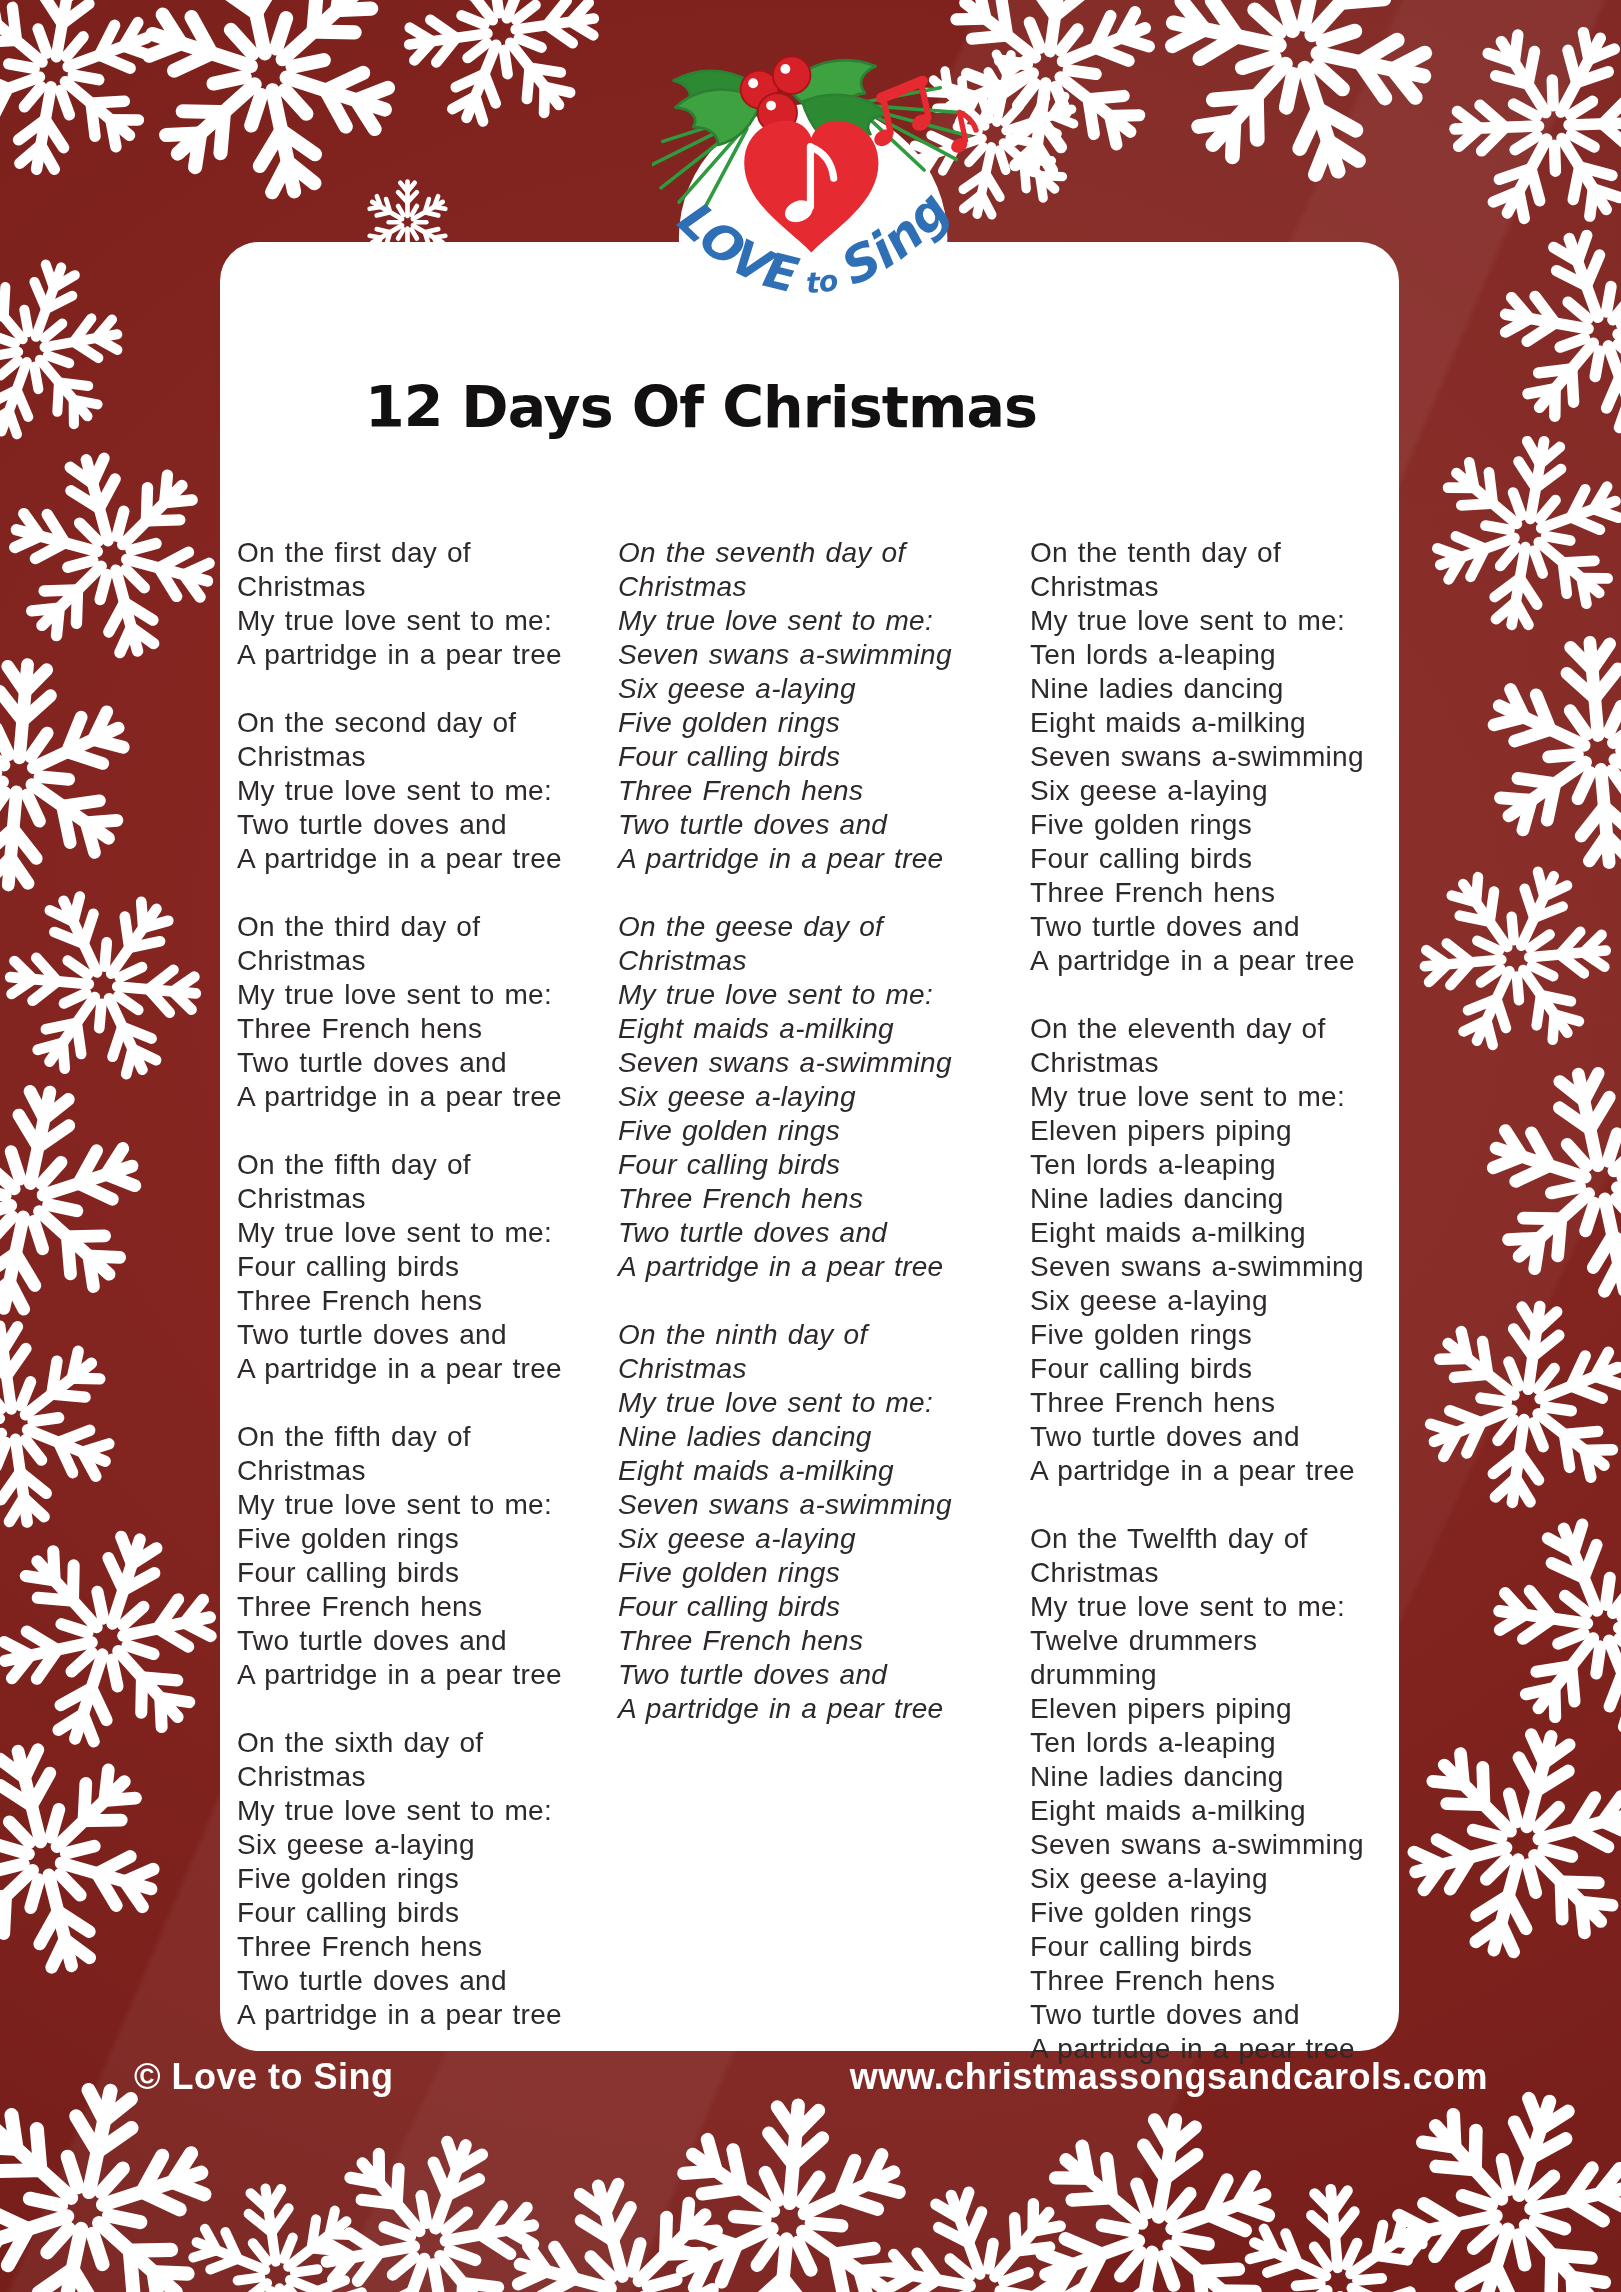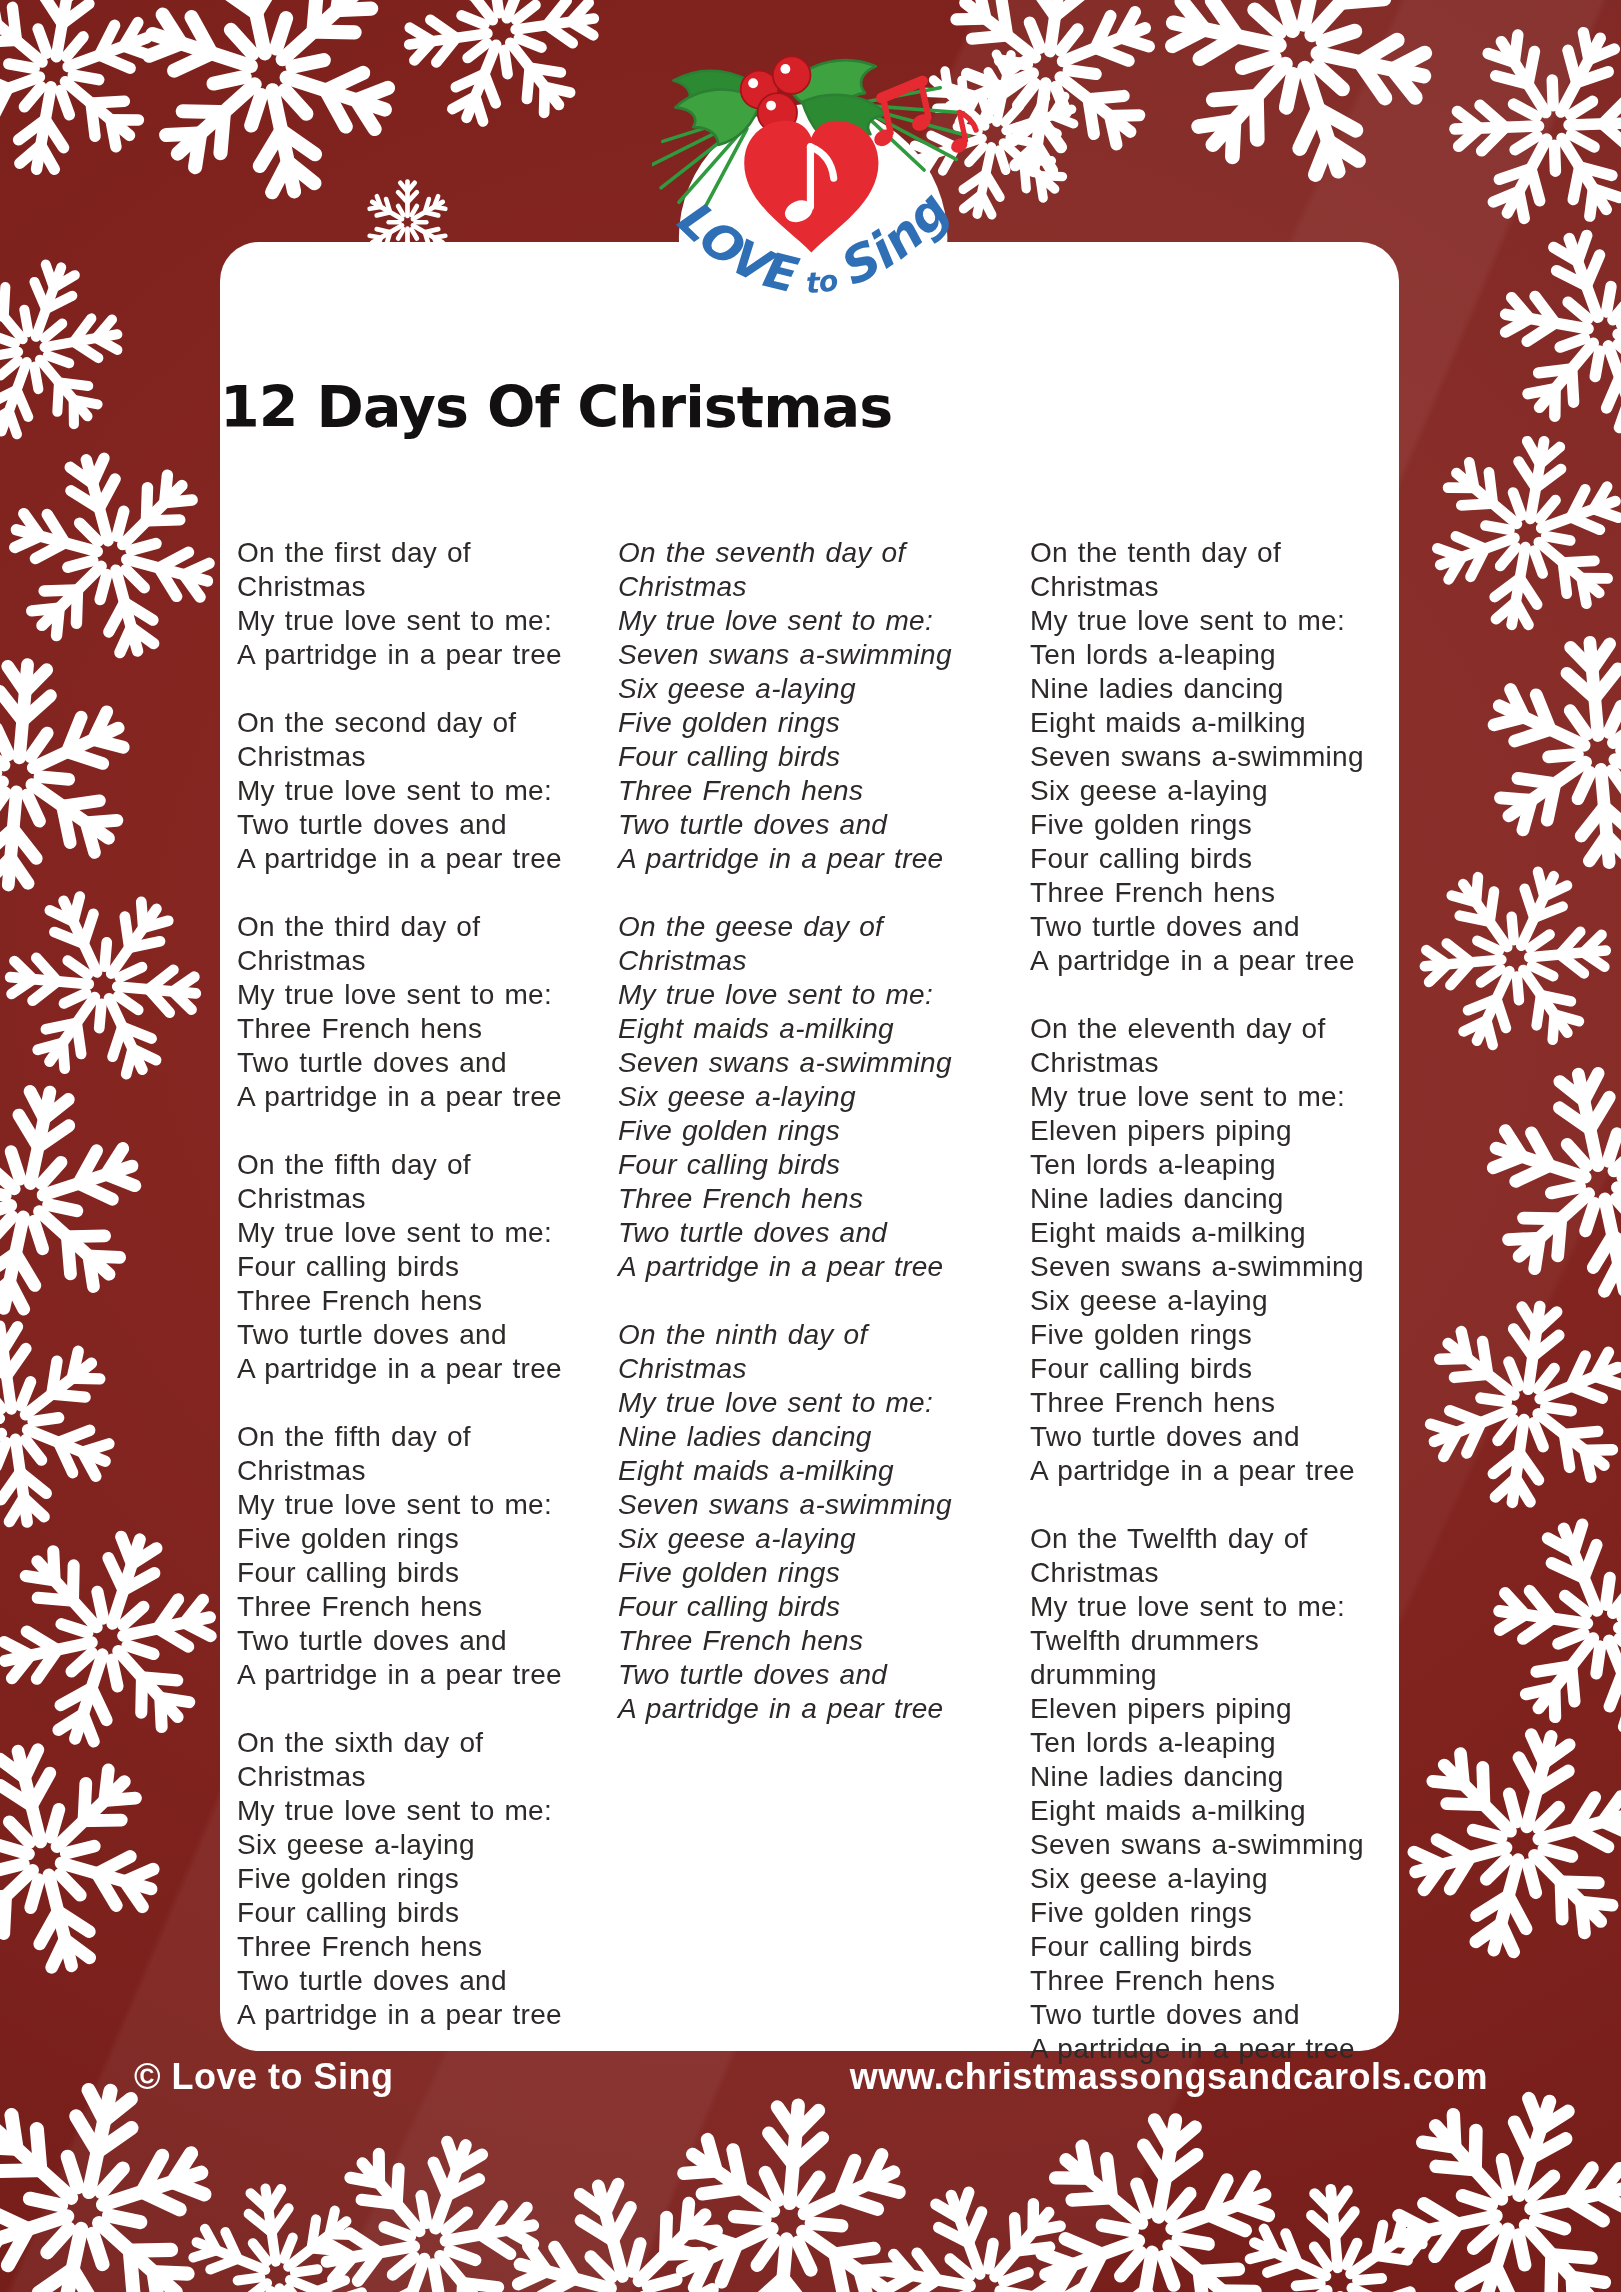--- a/index.html
+++ b/index.html
@@ -11,21 +11,21 @@
       linear-gradient(115deg, rgba(255,255,255,0) 52%, rgba(255,255,255,0.04) 52.3%, rgba(255,255,255,0.04) 80%, rgba(255,255,255,0) 80.3%),
       radial-gradient(140% 90% at 50% 42%, #8d2a25 0%, #7d211d 55%, #6c1a16 100%);
   }
   .snow{position:absolute;left:0;top:0;width:1621px;height:2293px;}
   .card{
     position:absolute;left:220px;top:242px;width:1179px;height:1809px;
     background:#ffffff;border-radius:39px;
   }
   .logo{position:absolute;left:652px;top:34px;width:333px;height:358px;}
   .title{
-    position:absolute;left:220px;top:374px;width:962px;text-align:left;
+    position:absolute;left:220px;top:374px;width:962px;text-align:center;
     font-family:"DejaVu Sans",sans-serif;font-weight:800;font-size:57px;
     letter-spacing:-0.9px;color:#121010;
   }
   .col{
     position:absolute;top:536px;font-size:28px;line-height:34px;
     color:#2d2929;letter-spacing:0.3px;word-spacing:1.8px;
   }
   .col .line{white-space:nowrap;}
   .verse + .verse{margin-top:34px;}
   #col0{left:237px;}
@@ -287,21 +287,21 @@
         <div class="line">Five golden rings</div>
         <div class="line">Four calling birds</div>
         <div class="line">Three French hens</div>
         <div class="line">Two turtle doves and</div>
         <div class="line">A partridge in a pear tree</div>
       </div>
       <div class="verse">
         <div class="line">On the Twelfth day of</div>
         <div class="line">Christmas</div>
         <div class="line">My true love sent to me:</div>
-        <div class="line">Twelfth drummers</div>
+        <div class="line">Twelve drummers</div>
         <div class="line">drumming</div>
         <div class="line">Eleven pipers piping</div>
         <div class="line">Ten lords a-leaping</div>
         <div class="line">Nine ladies dancing</div>
         <div class="line">Eight maids a-milking</div>
         <div class="line">Seven swans a-swimming</div>
         <div class="line">Six geese a-laying</div>
         <div class="line">Five golden rings</div>
         <div class="line">Four calling birds</div>
         <div class="line">Three French hens</div>

